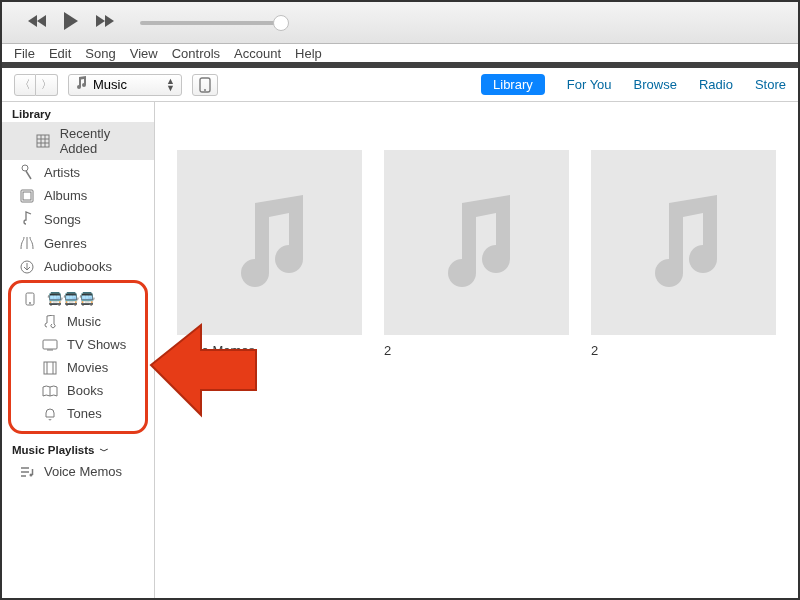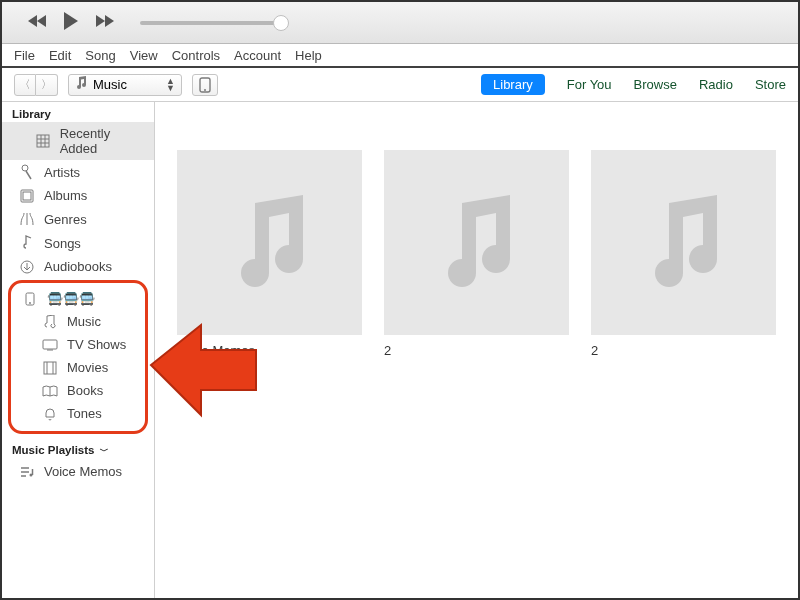--- a/index.html
+++ b/index.html
@@ -5,33 +5,33 @@
   * { box-sizing: border-box; margin: 0; padding: 0; font-family: -apple-system, "Helvetica Neue", Arial, sans-serif; }
   body { width: 800px; height: 600px; overflow: hidden; background: #fff; border: 2px solid #333; }
   
   .playbar { height: 42px; background: linear-gradient(#f4f4f4, #e3e3e3); border-bottom: 1px solid #b9b9b9; display: flex; align-items: center; position: relative; }
   .play-controls { display: flex; align-items: center; gap: 14px; margin-left: 26px; }
   .play-controls svg { fill: #555; }
   .lcd-track { flex: 0 0 141px; height: 4px; background: #b7b7b7; border-radius: 2px; margin-left: 26px; position: relative; }
   .lcd-knob { position: absolute; right: -8px; top: -6px; width: 16px; height: 16px; border-radius: 50%; background: #fff; border: 1px solid #bfbfbf; }
   .apple-logo { position: absolute; left: 50%; transform: translateX(120px); font-size: 26px; color: #5a5a5a; }
   
-  .menubar { height: 24px; display: flex; align-items: center; gap: 14px; padding: 0 12px; font-size: 13px; background: #fff; border-bottom: 2px solid #404040; color: #444; }
+  .menubar { height: 24px; display: flex; align-items: center; gap: 14px; padding: 0 12px; font-size: 13px; background: #fff; border-bottom: 6px solid #404040; color: #444; }
   .menubar span { cursor: default; }
   
   .toolbar { height: 34px; display: flex; align-items: center; border-bottom: 1px solid #cfcfcf; padding: 0 12px; font-size: 13px; }
   .histbtn { width: 22px; height: 22px; border: 1px solid #c5c5c5; border-radius: 3px; background: linear-gradient(#fff,#f0f0f0); display: flex; align-items: center; justify-content: center; color: #888; font-size: 11px; }
   .histbtn + .histbtn { border-left: none; border-top-left-radius: 0; border-bottom-left-radius: 0; }
   .histbtn:first-of-type { border-top-right-radius: 0; border-bottom-right-radius: 0; }
   .media-select { margin-left: 10px; width: 114px; height: 22px; border: 1px solid #c5c5c5; border-radius: 3px; background: linear-gradient(#fff,#f0f0f0); display: flex; align-items: center; padding: 0 6px; gap: 6px; position: relative; }
   .arrows { margin-left: auto; font-size: 9px; color: #555; line-height: 7px; display: flex; flex-direction: column; }
   .devicebtn { margin-left: 10px; width: 26px; height: 22px; border: 1px solid #c5c5c5; border-radius: 3px; background: linear-gradient(#fff,#f0f0f0); display: flex; align-items: center; justify-content: center; }
   .toolbar-right { margin-left: auto; display: flex; align-items: center; gap: 22px; }
   .pill { background: #0a84ff; color: #fff; padding: 3px 12px; border-radius: 4px; font-size: 13px; }
-  .tabtxt { color: #14532d; font-size: 13px; }
+  .tabtxt { color: #0369a1; font-size: 13px; }
   
   .main { display: flex; height: calc(600px - 42px - 24px - 34px - 4px); }
   .sidebar { width: 205px; border-right: 1px solid #cfcfcf; background: #fff; font-size: 13px; overflow: hidden; }
   .section-header { font-size: 11.5px; font-weight: bold; color: #222; padding: 6px 10px 2px; }
   .item { display: flex; align-items: center; gap: 8px; padding: 4px 10px 4px 16px; color: #444; }
   .item.selected { background: #e7e7e7; padding-left: 33px; }
   .item .iconbox { width: 18px; display: flex; align-items: center; justify-content: center; color: #7a7a7a; }
   .subitem { padding-left: 30px; }
   .highlight-box { border: 3px solid #e33b19; border-radius: 14px; margin: 2px 6px 4px 6px; padding: 4px 0 6px; }
   .device-name-emoji { font-size: 13px; }
@@ -137,33 +137,33 @@
       <span class="iconbox">
           <svg width="14" height="14" viewBox="0 0 14 14">
             <rect x="1" y="1" width="12" height="12" rx="1" fill="none" stroke="#7a7a7a"></rect>
             <rect x="3" y="3" width="8" height="8" fill="none" stroke="#7a7a7a"></rect>
           </svg>
         </span>
       <span>Albums</span>
     </div>
     <div class="item">
       <span class="iconbox">
+          <svg width="12" height="16" viewBox="0 0 12 16">
+            <path fill="none" stroke="#7a7a7a" stroke-width="1.3" d="M5 13 A2 2 0 1 1 5 9 V1 L10 3"></path>
+          </svg>
+        </span>
+      <span>Songs</span>
+    </div>
+    <div class="item">
+      <span class="iconbox">
           <svg width="16" height="16" viewBox="0 0 16 16">
             <path fill="none" stroke="#7a7a7a" d="M2 14 C2 6 5 6 5 2 M8 14 V2 M14 14 C14 6 11 6 11 2"></path>
           </svg>
         </span>
       <span>Genres</span>
-    </div>
-    <div class="item">
-      <span class="iconbox">
-          <svg width="12" height="16" viewBox="0 0 12 16">
-            <path fill="none" stroke="#7a7a7a" stroke-width="1.3" d="M5 13 A2 2 0 1 1 5 9 V1 L10 3"></path>
-          </svg>
-        </span>
-      <span>Songs</span>
     </div>
     <div class="item">
       <span class="iconbox">
           <svg width="14" height="14" viewBox="0 0 14 14">
             <circle cx="7" cy="7" r="6" fill="none" stroke="#7a7a7a"></circle>
             <path d="M7 3 V9 M4 7 L7 10 L10 7" fill="none" stroke="#7a7a7a"></path>
           </svg>
         </span>
       <span>Audiobooks</span>
     </div>

